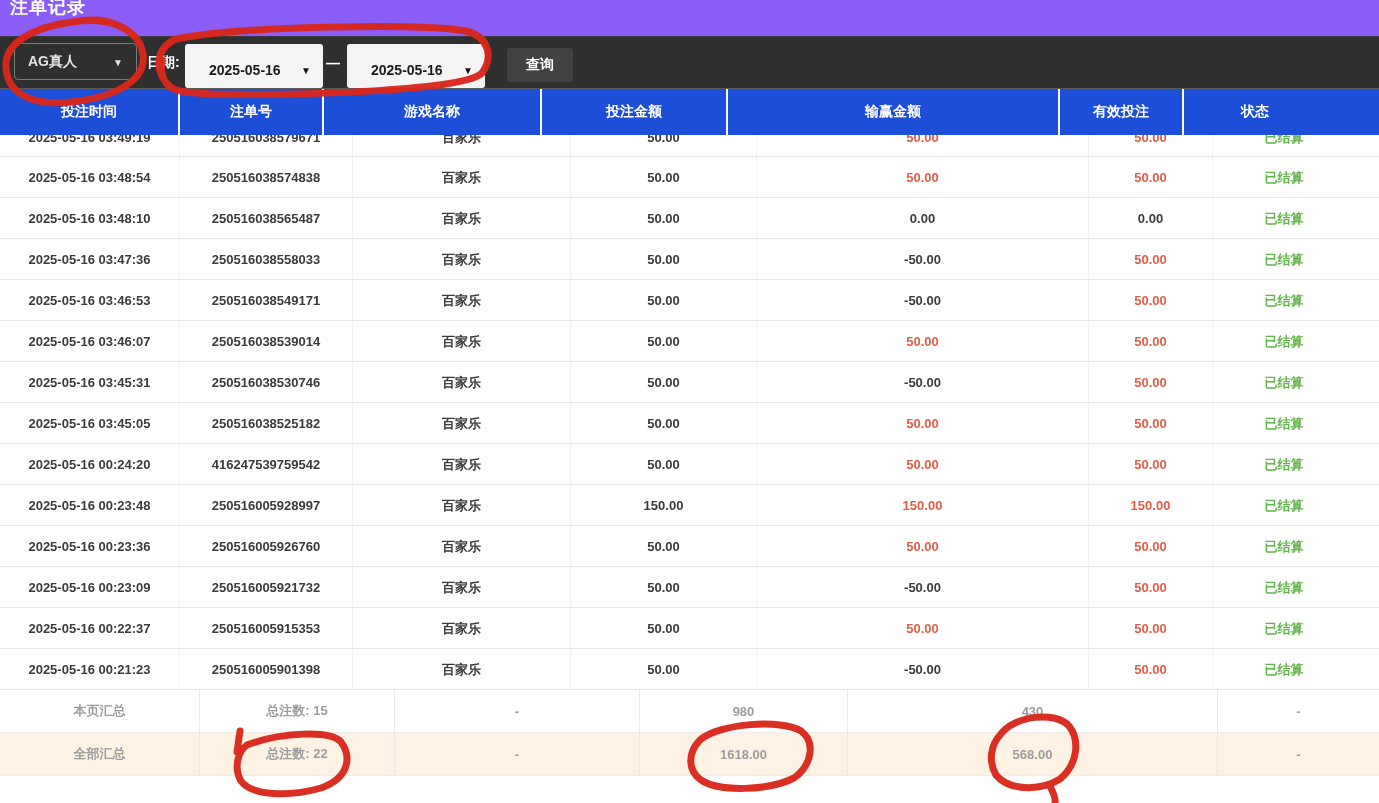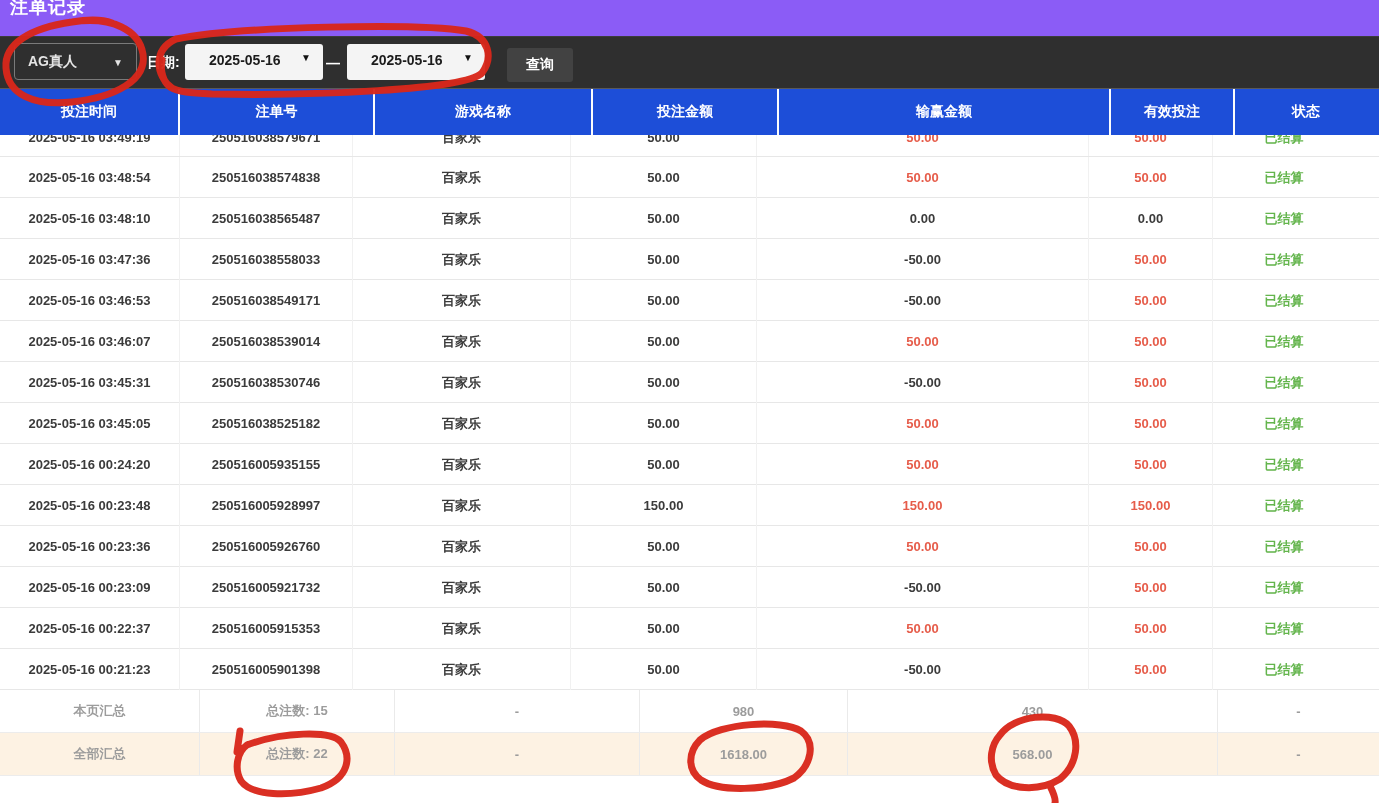--- a/index.html
+++ b/index.html
@@ -14,40 +14,40 @@
   .filterbar{position:absolute;left:0;top:36px;width:100%;height:52px;background:#2f2f2f;border-top:1px solid #3c3c3c;box-sizing:border-box;}
   .game-select{
     position:absolute;left:14px;top:6px;width:123px;height:37px;box-sizing:border-box;
     border:1px solid #7a7a7a;border-radius:4px;background:transparent;color:#e5e5e5;
     display:flex;align-items:center;justify-content:space-between;padding:0 13px;
     font-size:14px;font-weight:700;cursor:pointer;
   }
   .game-select .arr{font-size:10px;transform:translateY(1px);}
   .date-label{position:absolute;left:147px;top:0;height:52px;display:flex;align-items:center;color:#fff;font-size:14px;font-weight:700;}
   .date-select{
-    position:absolute;top:7px;width:138px;height:36px;box-sizing:border-box;background:#f4f4f4;
-    border-radius:3px;display:flex;align-items:flex-start;justify-content:space-between;
+    position:absolute;top:7px;width:138px;height:44px;box-sizing:border-box;background:#f4f4f4;
+    border-radius:3px;display:flex;align-items:center;justify-content:space-between;
     padding:8px 12px 0 24px;font-size:14px;font-weight:700;color:#1c1c1c;cursor:pointer;
   }
   .date-select .arr{font-size:10px;color:#111;}
   .ds1{left:185px;} .ds2{left:347px;}
   .date-dash{position:absolute;left:326px;top:0;height:52px;display:flex;align-items:center;color:#fff;font-size:14px;font-weight:700;}
   .query-btn{
     position:absolute;left:507px;top:11px;width:66px;height:34px;background:#424242;border:none;
     border-radius:3px;color:#fff;font-size:14px;font-weight:700;cursor:pointer;
     font-family:inherit;
   }
   
   .thead{position:absolute;left:0;top:88px;width:100%;height:47px;background:#1d4ed8;display:flex;border-top:1px solid #595959;box-sizing:border-box;}
   .thead .hcell{height:100%;display:flex;align-items:center;justify-content:center;color:#fff;font-size:14px;font-weight:700;box-sizing:border-box;border-right:2px solid #fcfcfc;}
   .thead .hcell:last-child{border-right:none;}
   
   .c0{width:180px;} .c1{width:173px;} .c2{width:218px;} .c3{width:186px;}
   .c4{width:332px;} .c5{width:124px;} .c6{width:142px;}
-  .thead .c1{width:195px;} 
+  .thead .c1{width:144px;} 
   
   .tbody{position:absolute;left:0;top:135px;width:100%;}
   .row{display:flex;height:41px;border-bottom:1px solid #e7e7e7;box-sizing:border-box;background:#fff;}
   .row .cell{height:41px;display:flex;align-items:center;justify-content:center;font-size:13px;font-weight:600;color:#3b3b3b;box-sizing:border-box;border-right:1px solid #f1f1f1;}
   .row .cell:last-child{border-right:none;}
   .row.clipped{height:22px;overflow:hidden;}
   .row.clipped .cell{transform:translateY(-18px);}
   .red{color:#e65c4a !important;}
   .cell.status{color:#64b54d !important;font-weight:700;}
   
@@ -166,21 +166,21 @@
       <div class="cell c0">2025-05-16 03:45:05</div>
       <div class="cell c1">250516038525182</div>
       <div class="cell c2">百家乐</div>
       <div class="cell c3">50.00</div>
       <div class="cell c4 red">50.00</div>
       <div class="cell c5 red">50.00</div>
       <div class="cell c6 status">已结算</div>
     </div>
       <div class="row">
       <div class="cell c0">2025-05-16 00:24:20</div>
-      <div class="cell c1">250516005935155</div>
+      <div class="cell c1">416247539759542</div>
       <div class="cell c2">百家乐</div>
       <div class="cell c3">50.00</div>
       <div class="cell c4 red">50.00</div>
       <div class="cell c5 red">50.00</div>
       <div class="cell c6 status">已结算</div>
     </div>
       <div class="row">
       <div class="cell c0">2025-05-16 00:23:48</div>
       <div class="cell c1">250516005928997</div>
       <div class="cell c2">百家乐</div>

